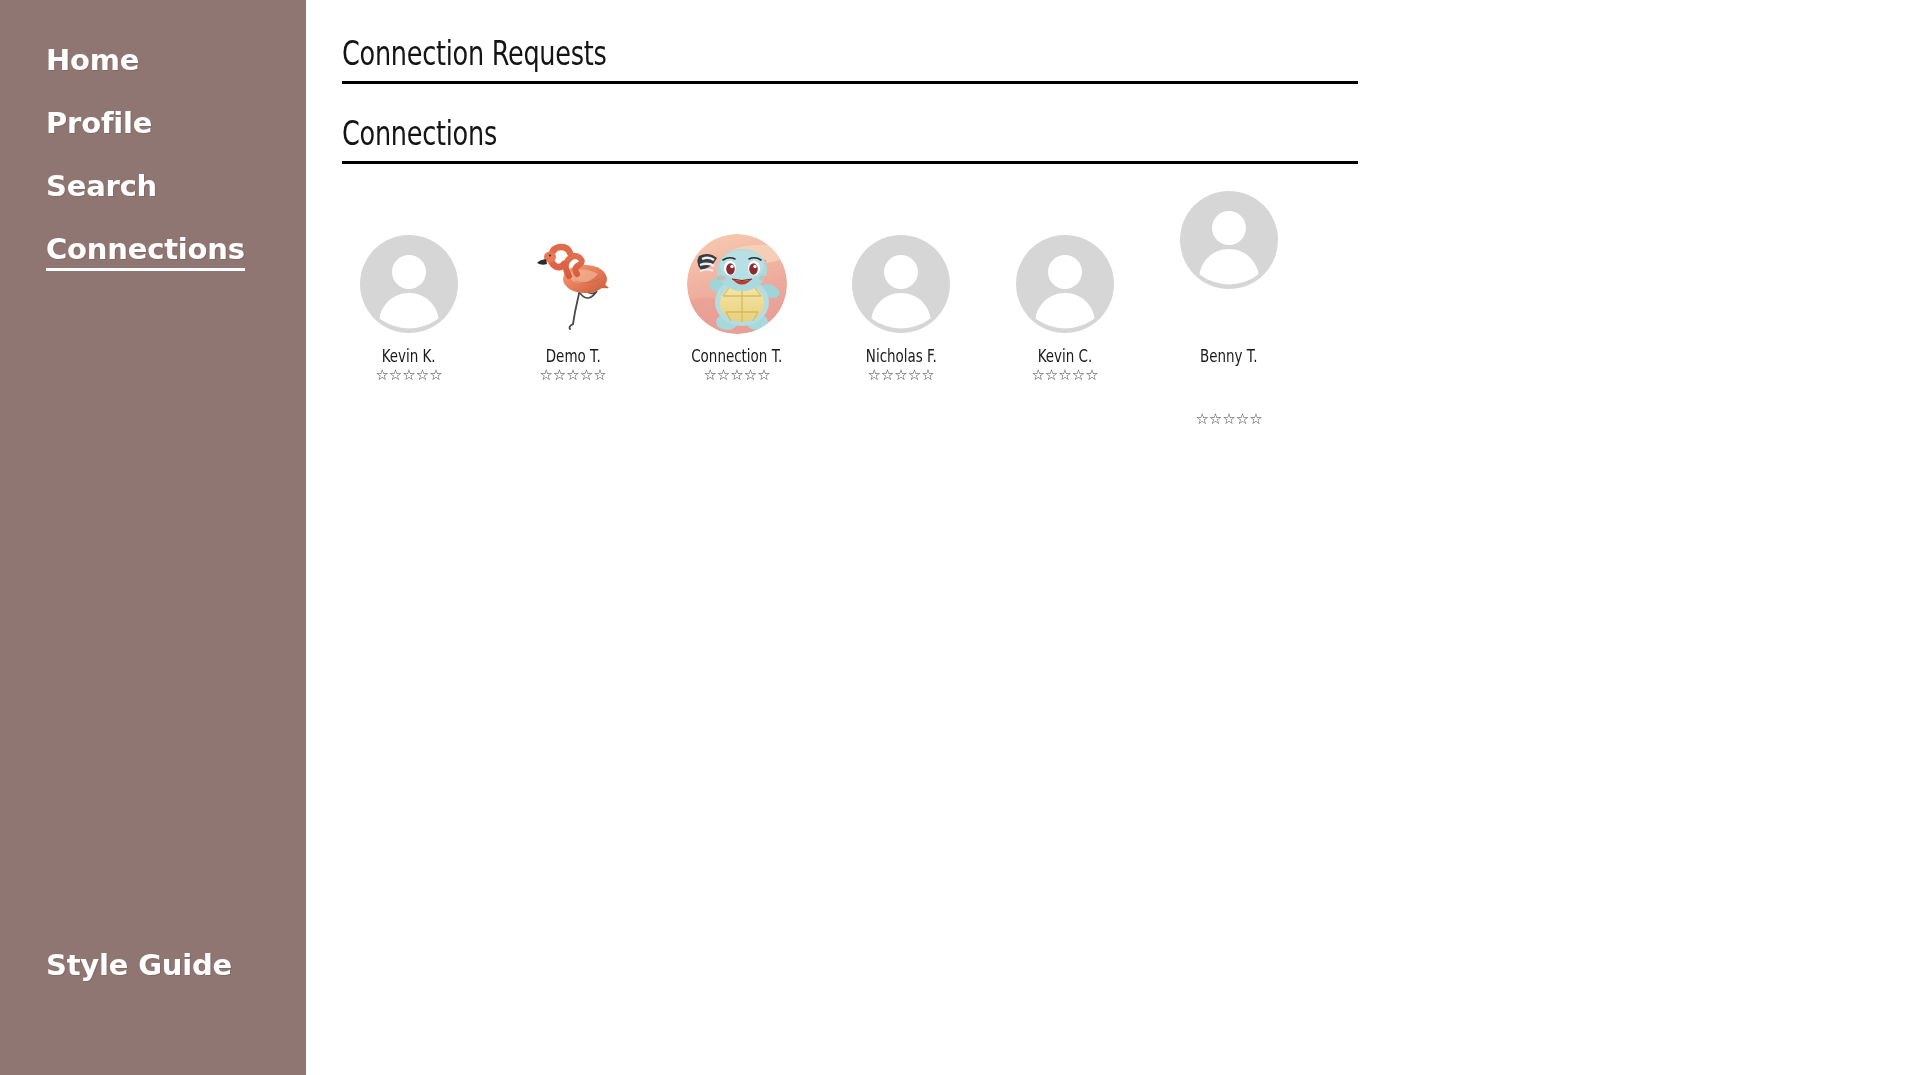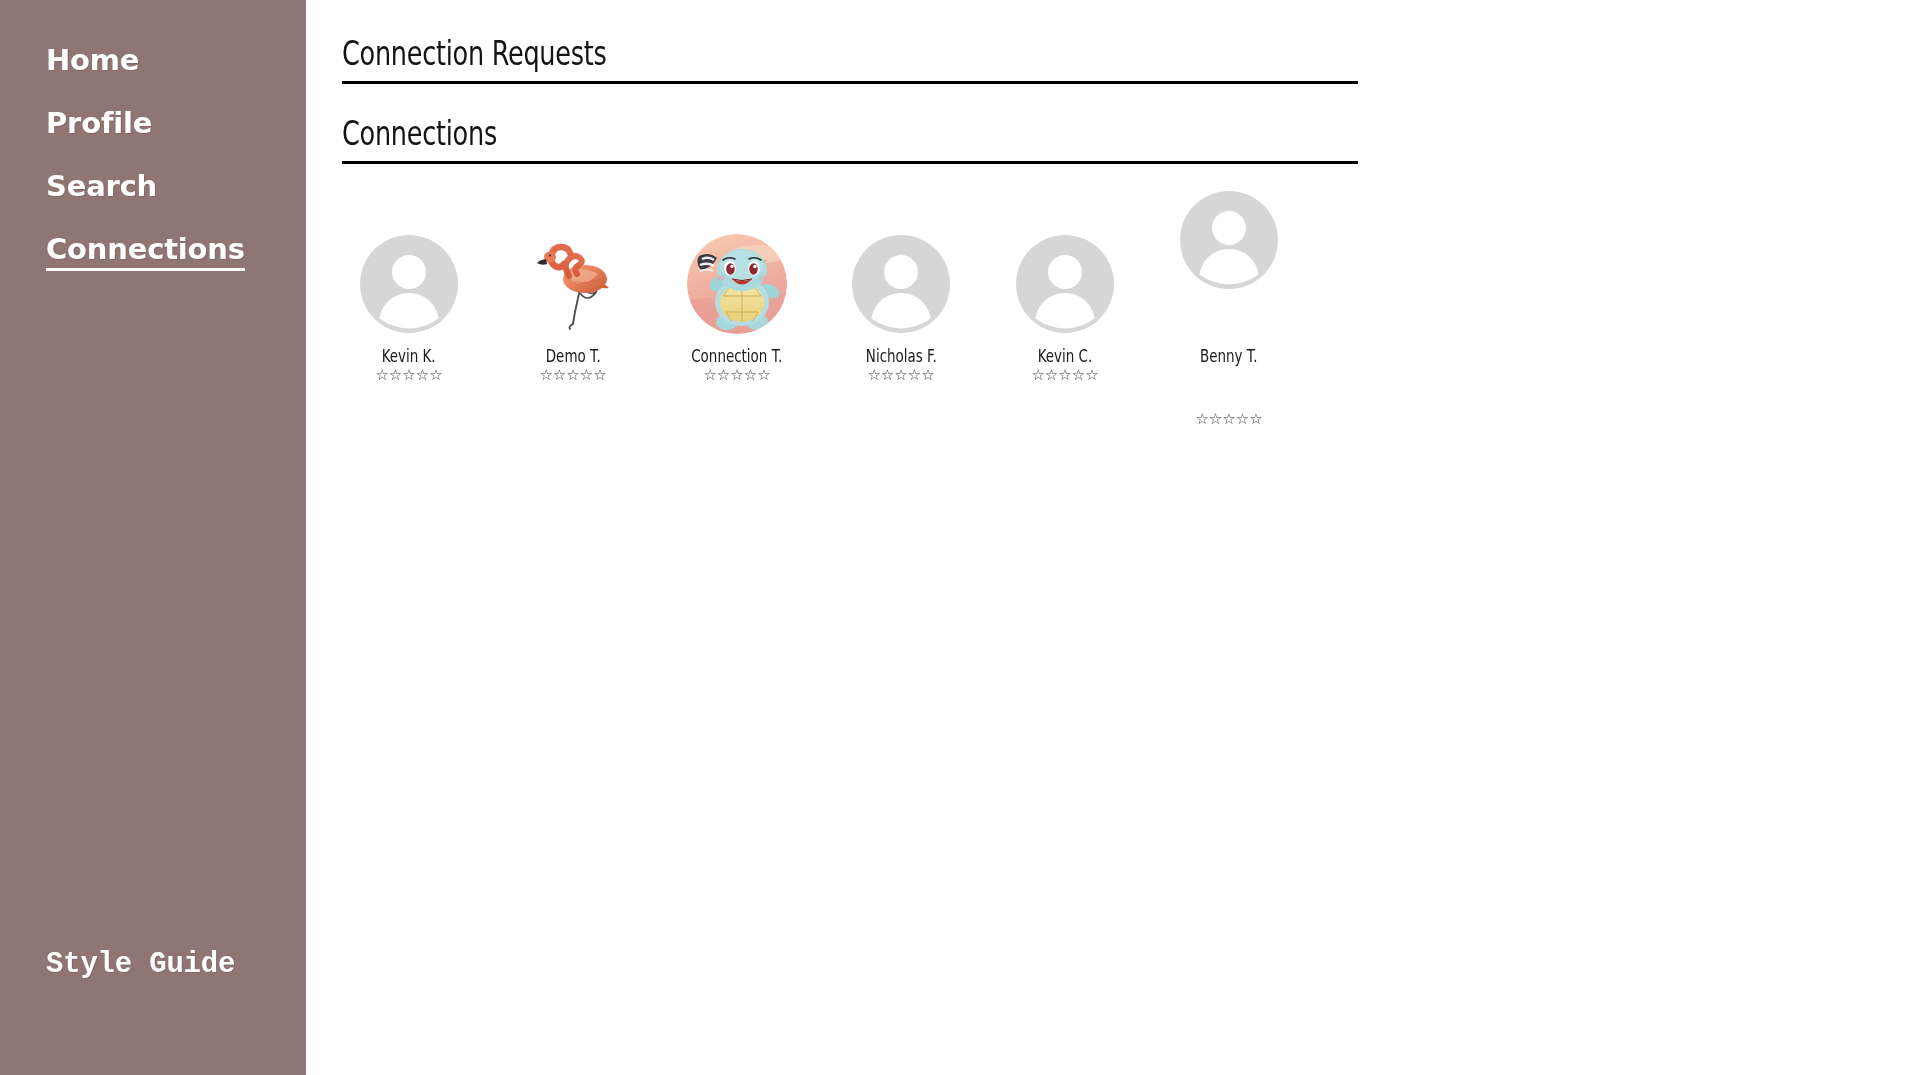--- a/index.html
+++ b/index.html
@@ -57,21 +57,21 @@
     border-bottom: 3px solid #ffffff;
     padding-bottom: 1px;
   }
 
   .nav-list-bottom {
     position: absolute;
     left: 0;
     bottom: -28px;
     width: 306px;
   }
-  .nav-list-bottom .nav-item { margin-bottom: 42px; font-family: Liberation Mono, monospace; }
+  .nav-list-bottom .nav-item { margin-bottom: 42px; }
 
   
   .main {
     position: absolute;
     left: 306px;
     top: 0;
     right: 0;
     height: 1075px;
     background: #ffffff;
   }

